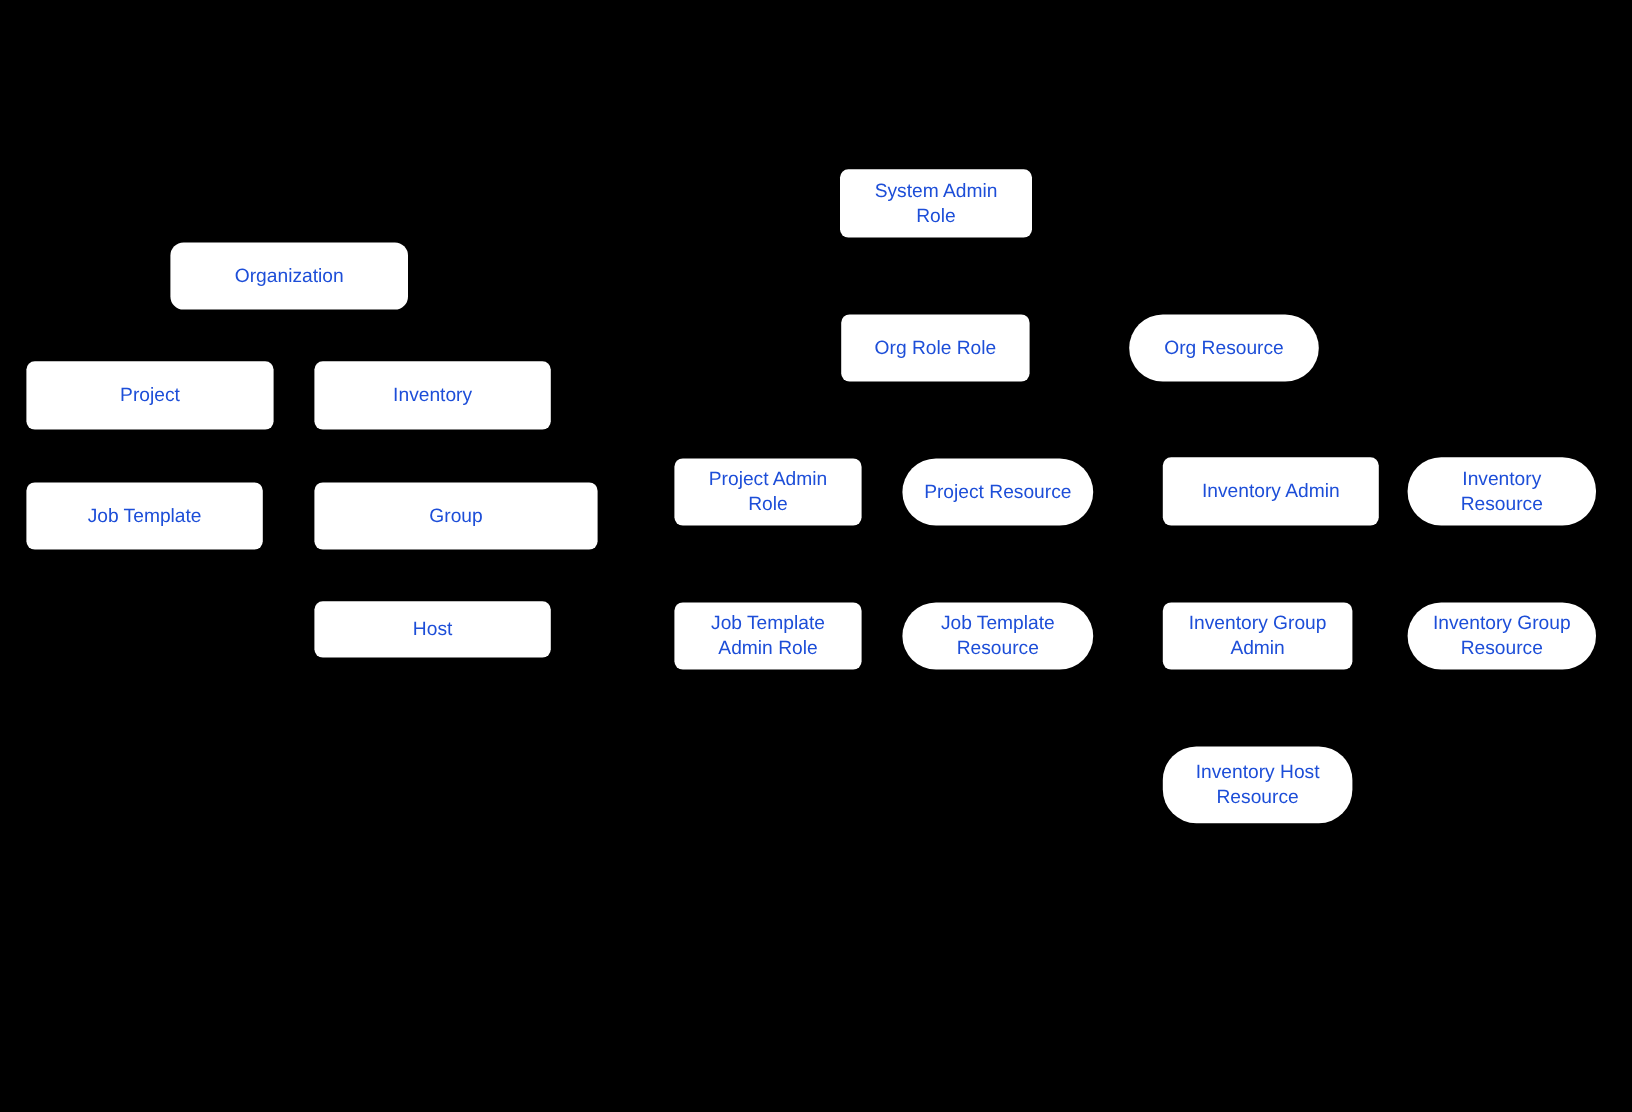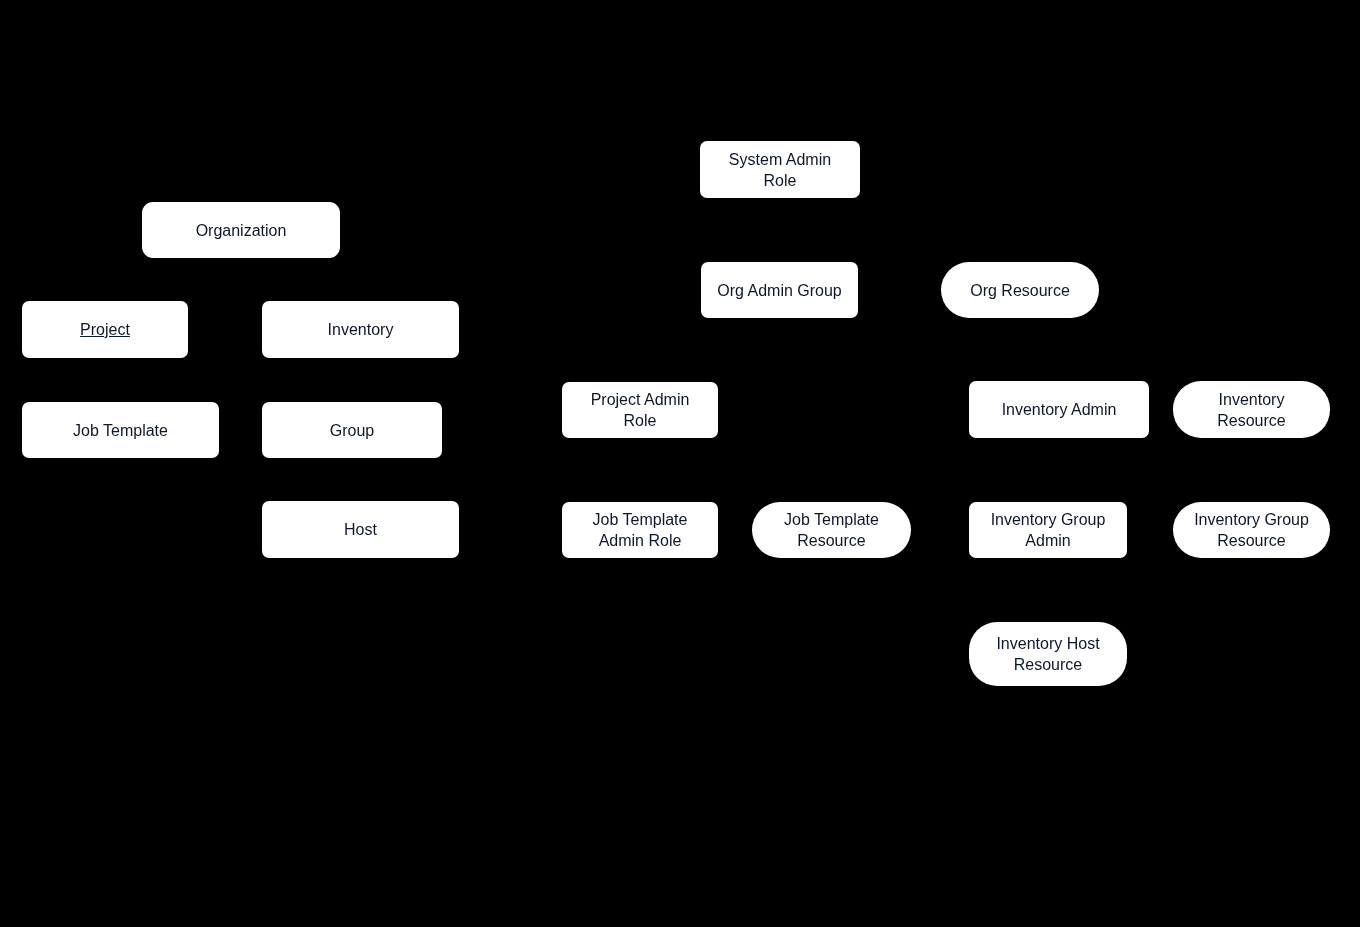--- a/index.html
+++ b/index.html
@@ -12,21 +12,21 @@
     width: 1360px;
     height: 927px;
     background: #000000;
     overflow: hidden;
     font-family: "Liberation Sans", sans-serif;
   }
   .node {
     position: absolute;
     box-sizing: border-box;
     background: #ffffff;
-    color: #0f172a;
+    color: #1d4ed8;
     display: flex;
     align-items: center;
     justify-content: center;
     text-align: center;
     font-size: 16px;
     line-height: 21px;
     white-space: pre-line;
     padding: 2px 6px;
   }
   .rect {
@@ -36,40 +36,41 @@
     border-radius: 28px;
   }
 </style>
 </head>
 <body>
 
 <div id="canvas">
 
   <div class="node rect" style="left:142px;  top:202px; width:198px; height:56px;border-radius:11px;">Organization</div>
 
-  <div class="node rect" style="left:22px;   top:301px; width:166px; height:57px;text-decoration:underline;">Project</div>
+  <div class="node rect" style="left:22px;   top:301px; width:206px; height:57px;">Project</div>
 
   <div class="node rect" style="left:262px;  top:301px; width:197px; height:57px;">Inventory</div>
 
   <div class="node rect" style="left:22px;   top:402px; width:197px; height:56px;">Job Template</div>
 
-  <div class="node rect" style="left:262px;  top:402px; width:180px; height:56px;">Group</div>
+  <div class="node rect" style="left:262px;  top:402px; width:236px; height:56px;">Group</div>
 
-  <div class="node rect" style="left:262px;  top:501px; width:197px; height:57px;">Host</div>
+  <div class="node rect" style="left:262px;  top:501px; width:197px; height:47px;">Host</div>
 
   <div class="node rect" style="left:700px;  top:141px; width:160px; height:57px;">System Admin
 Role</div>
 
-  <div class="node rect" style="left:701px;  top:262px; width:157px; height:56px;">Org Admin Group</div>
+  <div class="node rect" style="left:701px;  top:262px; width:157px; height:56px;">Org Role Role</div>
 
   <div class="node stadium" style="left:941px;  top:262px; width:158px; height:56px;text-align:right;">Org Resource</div>
 
   <div class="node rect" style="left:562px;  top:382px; width:156px; height:56px;">Project Admin
 Role</div>
 
+  <div class="node stadium" style="left:752px;  top:382px; width:159px; height:56px;">Project Resource</div>
 
   <div class="node rect" style="left:969px;  top:381px; width:180px; height:57px;">Inventory Admin</div>
 
   <div class="node stadium" style="left:1173px; top:381px; width:157px; height:57px;">Inventory
 Resource</div>
 
   <div class="node rect" style="left:562px;  top:502px; width:156px; height:56px;">Job Template
 Admin Role</div>
 
   <div class="node stadium" style="left:752px;  top:502px; width:159px; height:56px;">Job Template

